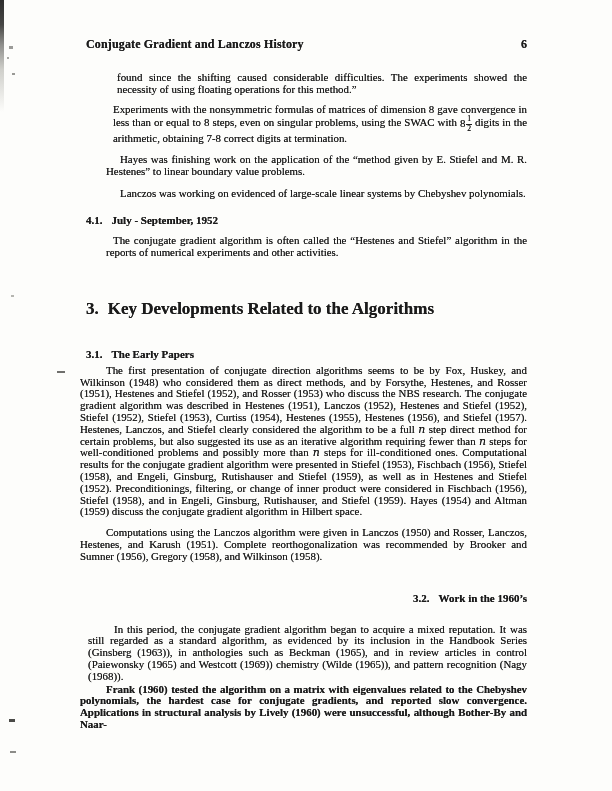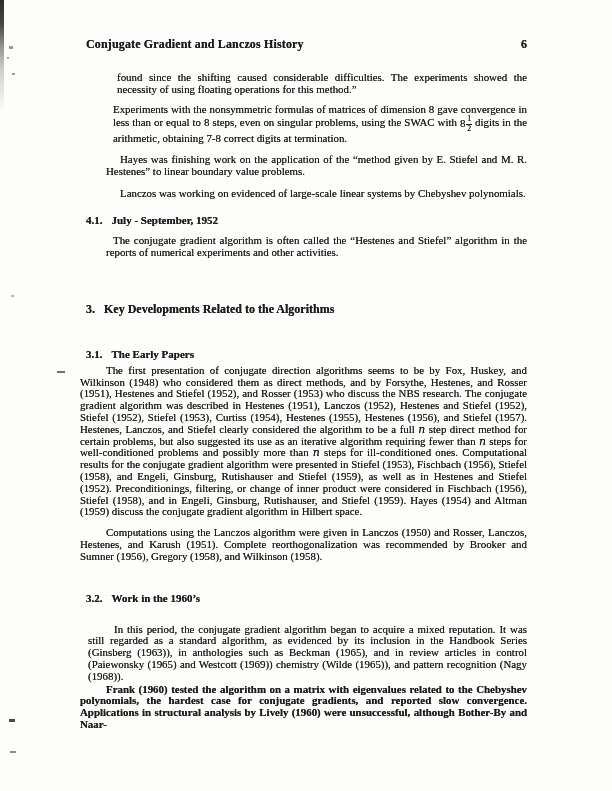--- a/index.html
+++ b/index.html
@@ -42,23 +42,23 @@
   .q3{margin:9px 0 0 26px;text-indent:14px;}
   .q4{margin:11px 0 0 26px;text-indent:14px;}
   .sec{
     font-weight:bold;
     font-size:11px;
     line-height:12px;
     margin:14px 0 0 6px;
     text-shadow:0 0 0.45px rgba(25,25,25,0.9);
   }
   .sec .secnum{margin-right:9px;}
-  .sec.major{font-size:12px;margin-top:44px;}
+  .sec.major{font-size:17px;margin-top:44px;}
   .sec.h31{margin-top:33px;}
-  .sec.h32{margin-top:29px;}
+  .sec.h32{margin-top:29px;text-align:right;}
   .p27{margin:9px 0 0 26px;text-indent:7px;}
   .p311{margin:5px 0 9px 0;text-indent:26px;}
   .p312{margin:6px 0 0 0;text-indent:26px;}
   .p321{margin:20px 0 0 8px;text-indent:26px;}
   .p322{margin:1px 0 0 0;text-indent:26px;font-weight:bold;}
   .mvar{font-style:italic;font-family:"DejaVu Serif", serif;}
   .fracwrap{white-space:nowrap;}
   .frac{
     display:inline-block;
     vertical-align:-0.55em;

